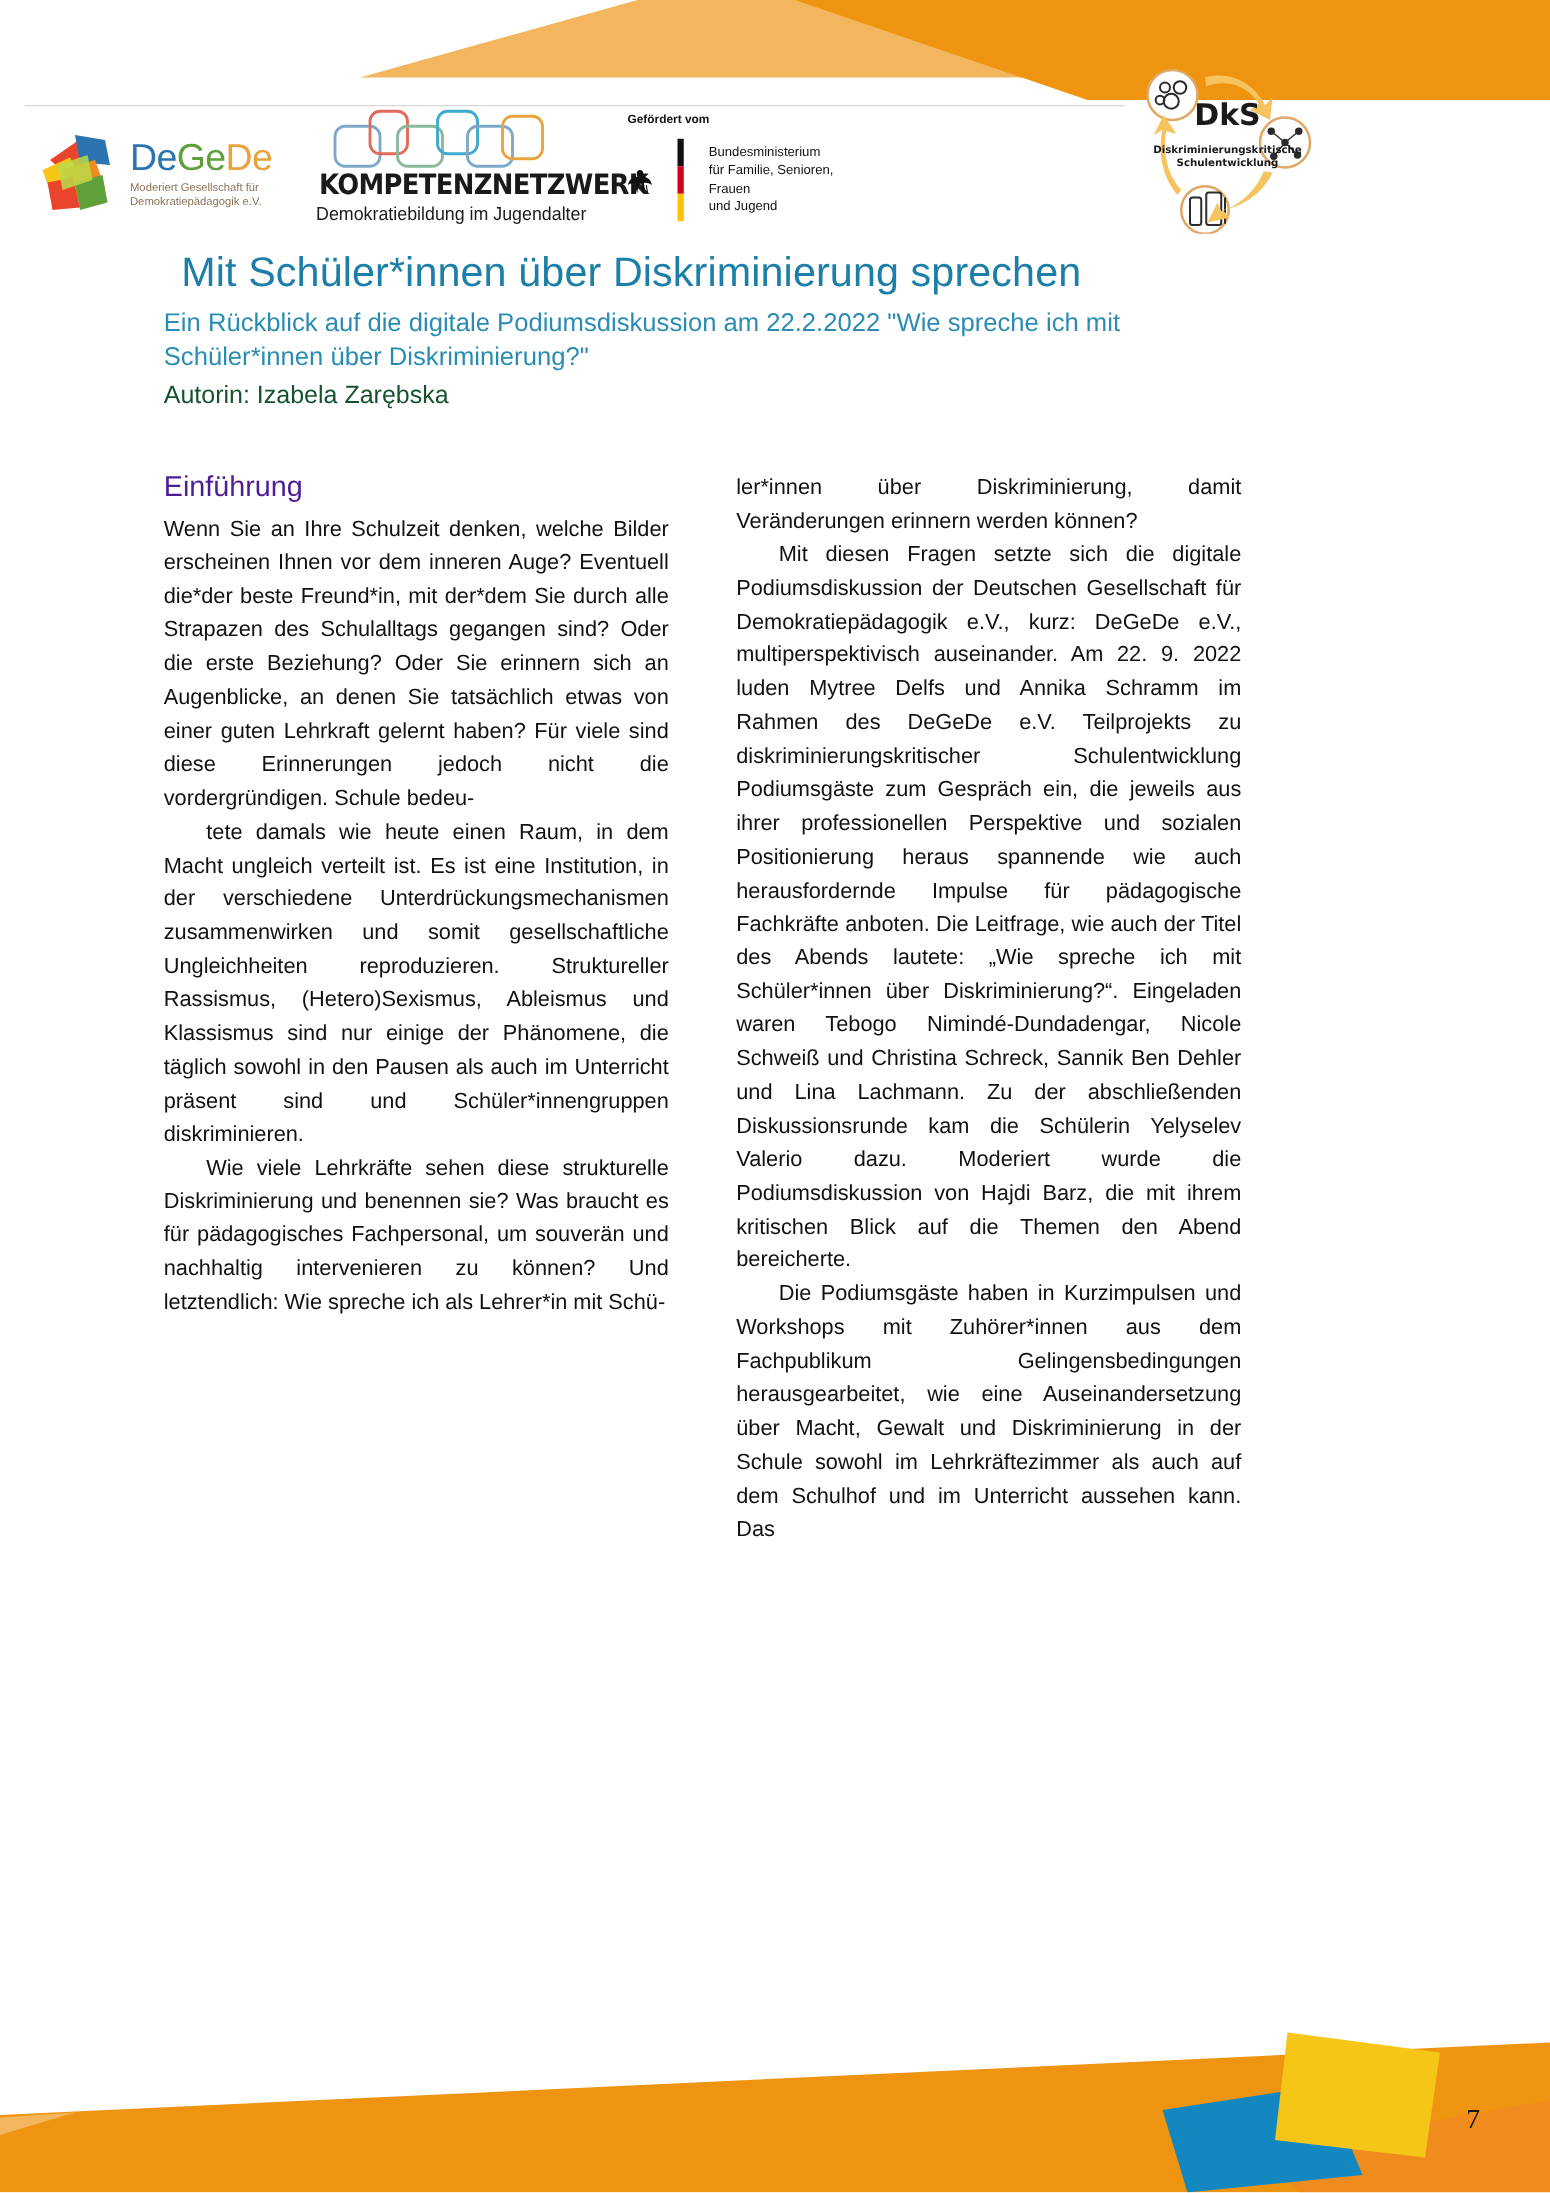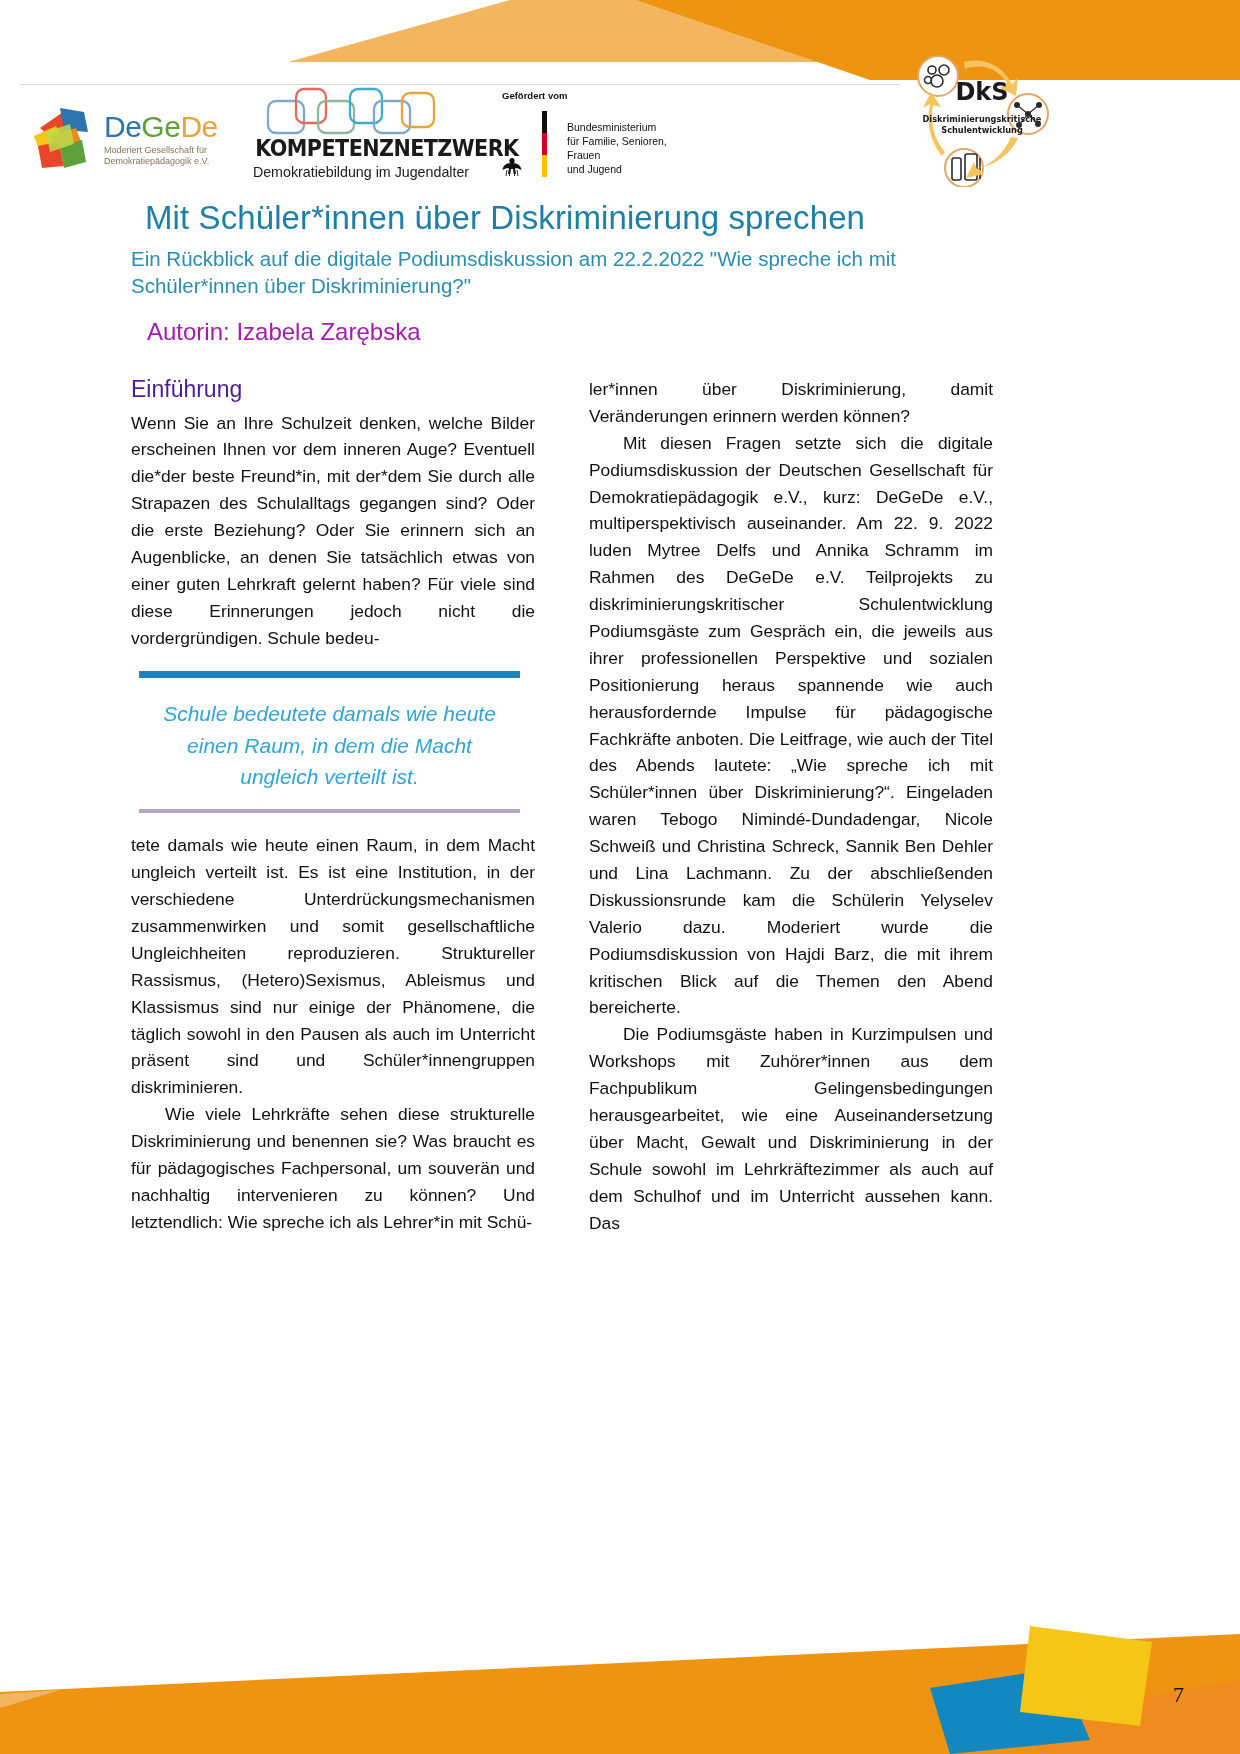--- a/index.html
+++ b/index.html
@@ -62,21 +62,21 @@
     position: absolute; left: 0; top: 76px; width: 230px;
     font-size: 15px; color: #1a1a1a; text-align: center;
     transform: scaleX(0.95); transform-origin: center;
   }
 
   .logo-bmfsfj {
     width: 180px; height: 95px; position: relative;
     margin-left: 26px; flex: 0 0 auto;
   }
   .bm-label { font-size: 9.5px; font-weight: 700; color: #111; margin-bottom: 10px; }
-  .bm-row { display: flex; align-items: flex-end; gap: 20px; }
+  .bm-row { display: flex; align-items: center; gap: 20px; }
   .bm-eagle { width: 20px; height: 22px; flex: 0 0 auto; }
   .bm-flag { width: 5px; flex: 0 0 auto; }
   .bm-flag i { display: block; width: 5px; height: 22px; }
   .bm-flag .b { background: #111; }
   .bm-flag .r { background: #d4021d; }
   .bm-flag .y { background: #fcc200; }
   .bm-name { font-size: 10.5px; color: #111; line-height: 1.35; }
 
   .logo-dl {
     width: 220px; height: 95px; position: relative;
@@ -108,21 +108,21 @@
   
   .title-block { position: absolute; left: 131px; top: 198px; width: 960px; }
   .doc-title {
     font-size: 33px; color: #1d7fa8; font-weight: 400;
     line-height: 1.22; margin: 0 0 8px 14px; letter-spacing: 0.1px;
   }
   .doc-subtitle {
     font-size: 20.5px; color: #2b8cb3; line-height: 1.3;
     margin: 0 0 3px 0; max-width: 835px;
   }
-  .doc-author { font-size: 24px; color: #a21caf; line-height: 1.3; margin: 16px; }
+  .doc-author { font-size: 20px; color: #14532d; line-height: 1.3; margin: 0; }
 
   
   .columns {
     position: absolute; left: 131px; top: 376px;
     width: 862px; height: 1080px;
     display: flex; gap: 54px;
   }
   .col { width: 404px; }
 
   .section-head {
@@ -268,23 +268,20 @@
   <p class="doc-subtitle">Ein Rückblick auf die digitale Podiumsdiskussion am 22.2.2022 "Wie spreche ich mit Schüler*innen über Diskriminierung?"</p>
   <p class="doc-author">Autorin: Izabela Zarębska</p>
 </div>
 
 <div class="columns">
 
   <div class="col">
     <h2 class="section-head">Einführung</h2>
     <p class="body">Wenn Sie an Ihre Schulzeit denken, welche Bilder erscheinen Ihnen vor dem inneren Auge? Eventuell die*der beste Freund*in, mit der*dem Sie durch alle Strapazen des Schulalltags gegangen sind? Oder die erste Beziehung? Oder Sie erinnern sich an Augenblicke, an denen Sie tatsächlich etwas von einer guten Lehrkraft gelernt haben? Für viele sind diese Erinnerungen jedoch nicht die vordergründigen. Schule bedeu-</p>
 
-    <div class="pullquote">
-      <p>Schule bedeutete damals wie heute einen Raum, in dem die Macht ungleich verteilt ist.</p>
-    </div>
 
     <p class="body">tete damals wie heute einen Raum, in dem Macht ungleich verteilt ist. Es ist eine Institution, in der verschiedene Unterdrückungsmechanismen zusammenwirken und somit gesellschaftliche Ungleichheiten reproduzieren. Struktureller Rassismus, (Hetero)Sexismus, Ableismus und Klassismus sind nur einige der Phänomene, die täglich sowohl in den Pausen als auch im Unterricht präsent sind und Schüler*innengruppen diskriminieren.</p>
     <p class="body">Wie viele Lehrkräfte sehen diese strukturelle Diskriminierung und benennen sie? Was braucht es für pädagogisches Fachpersonal, um souverän und nachhaltig intervenieren zu können? Und letztendlich: Wie spreche ich als Lehrer*in mit Schü-</p>
   </div>
 
   <div class="col">
     <p class="body">ler*innen über Diskriminierung, damit Veränderungen erinnern werden können?</p>
     <p class="body">Mit diesen Fragen setzte sich die digitale Podiumsdiskussion der Deutschen Gesellschaft für Demokratiepädagogik e.V., kurz: DeGeDe e.V., multiperspektivisch auseinander. Am 22. 9. 2022 luden Mytree Delfs und Annika Schramm im Rahmen des DeGeDe e.V. Teilprojekts zu diskriminierungskritischer Schulentwicklung Podiumsgäste zum Gespräch ein, die jeweils aus ihrer professionellen Perspektive und sozialen Positionierung heraus spannende wie auch herausfordernde Impulse für pädagogische Fachkräfte anboten. Die Leitfrage, wie auch der Titel des Abends lautete: „Wie spreche ich mit Schüler*innen über Diskriminierung?“. Eingeladen waren Tebogo Nimindé-Dundadengar, Nicole Schweiß und Christina Schreck, Sannik Ben Dehler und Lina Lachmann. Zu der abschließenden Diskussionsrunde kam die Schülerin Yelyselev Valerio dazu. Moderiert wurde die Podiumsdiskussion von Hajdi Barz, die mit ihrem kritischen Blick auf die Themen den Abend bereicherte.</p>
     <p class="body">Die Podiumsgäste haben in Kurzimpulsen und Workshops mit Zuhörer*innen aus dem Fachpublikum Gelingensbedingungen herausgearbeitet, wie eine Auseinandersetzung über Macht, Gewalt und Diskriminierung in der Schule sowohl im Lehrkräftezimmer als auch auf dem Schulhof und im Unterricht aussehen kann. Das</p>
   </div>

